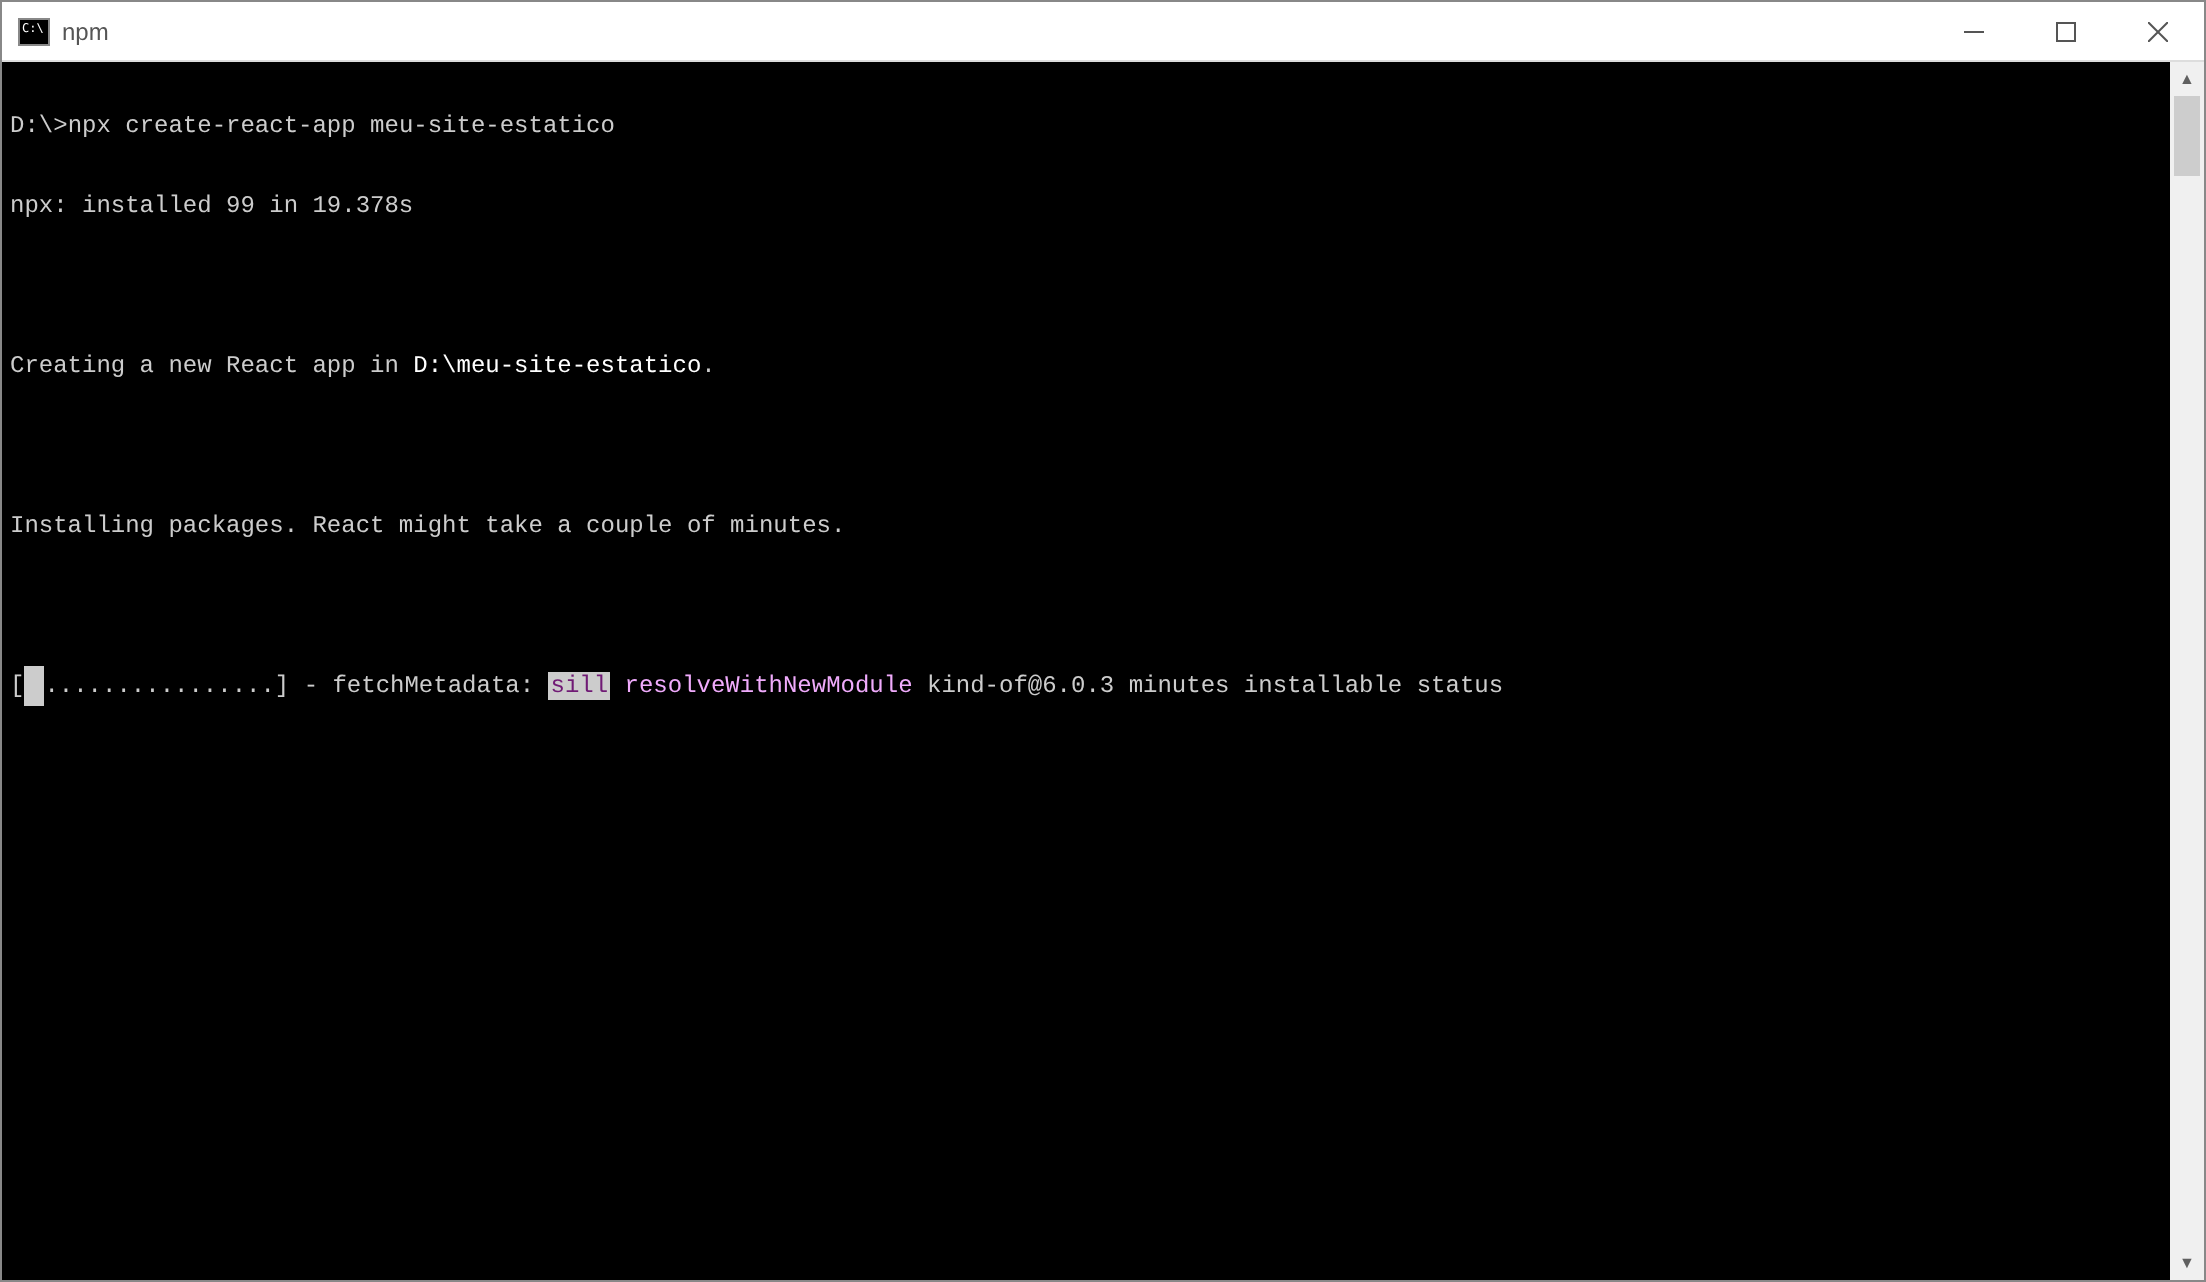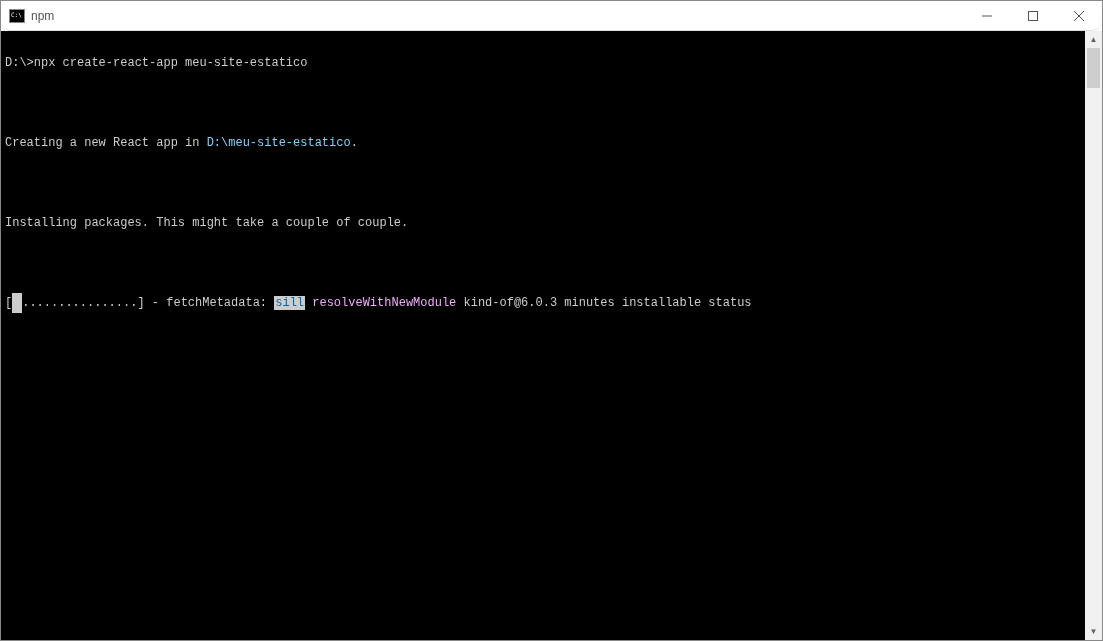--- a/index.html
+++ b/index.html
@@ -10,21 +10,20 @@
       font-family: "Segoe UI", Tahoma, sans-serif;
       overflow: hidden;
       border: 1px solid #888;
     }
     .titlebar {
       height: 30px;
       background: #fff;
       display: flex;
       align-items: center;
       border-bottom: 1px solid #ddd;
-      border-radius: 10px;
     }
     .titlebar-icon {
       width: 16px;
       height: 16px;
       margin-left: 8px;
       display: flex;
       align-items: center;
       justify-content: center;
     }
     .titlebar-icon-box {
@@ -109,26 +108,26 @@
     .sb-thumb {
       position: absolute;
       left: 2px;
       right: 2px;
       top: 0;
       height: 40px;
       background: #cdcdcd;
     }
 
     .c-white { color: #cccccc; }
-    .c-green { color: #7dd3fc; }
+    .c-green { color: #ffffff; }
     .c-cyan  { color: #3a96dd; }
     .c-magenta { color: #f0abfc; }
     .sill {
       background: #cccccc;
-      color: #0369a1;
+      color: #701a75;
       padding: 0 1px;
     }
     .prog-fill {
       background: #cccccc;
       color: #cccccc;
       display: inline-block;
       width: 10px;
     }
   </style>
 </head>
@@ -155,24 +154,25 @@
           <line x1="0" y1="0" x2="10" y2="10" stroke="currentColor" stroke-width="1"></line>
           <line x1="10" y1="0" x2="0" y2="10" stroke="currentColor" stroke-width="1"></line>
         </svg>
     </div>
   </div>
 </div>
 
 <div class="terminal-area">
   <div class="terminal">
 <div><span class="c-white">D:\&gt;</span><span class="c-white">npx create-react-app meu-site-estatico</span></div>
+<div class="c-white">npx: installed 99 in 19.378s</div>
 <div> </div>
 <div><span class="c-white">Creating a new React app in </span><span class="c-green">D:\meu-site-estatico</span><span class="c-white">.</span></div>
 <div> </div>
-<div class="c-white">Installing packages. This might take a couple of couple.</div>
+<div class="c-white">Installing packages. React might take a couple of minutes.</div>
 <div> </div>
 <div><span class="c-white">[</span><span class="prog-fill"> </span><span class="c-white">................</span><span class="c-white">] - fetchMetadata: </span><span class="sill">sill</span><span class="c-magenta"> resolveWithNewModule</span><span class="c-white"> kind-of@6.0.3 minutes installable status</span></div>
   </div>
   <div class="scrollbar">
     <div class="sb-arrow">▲</div>
     <div class="sb-track">
       <div class="sb-thumb"></div>
     </div>
     <div class="sb-arrow">▼</div>
   </div>

